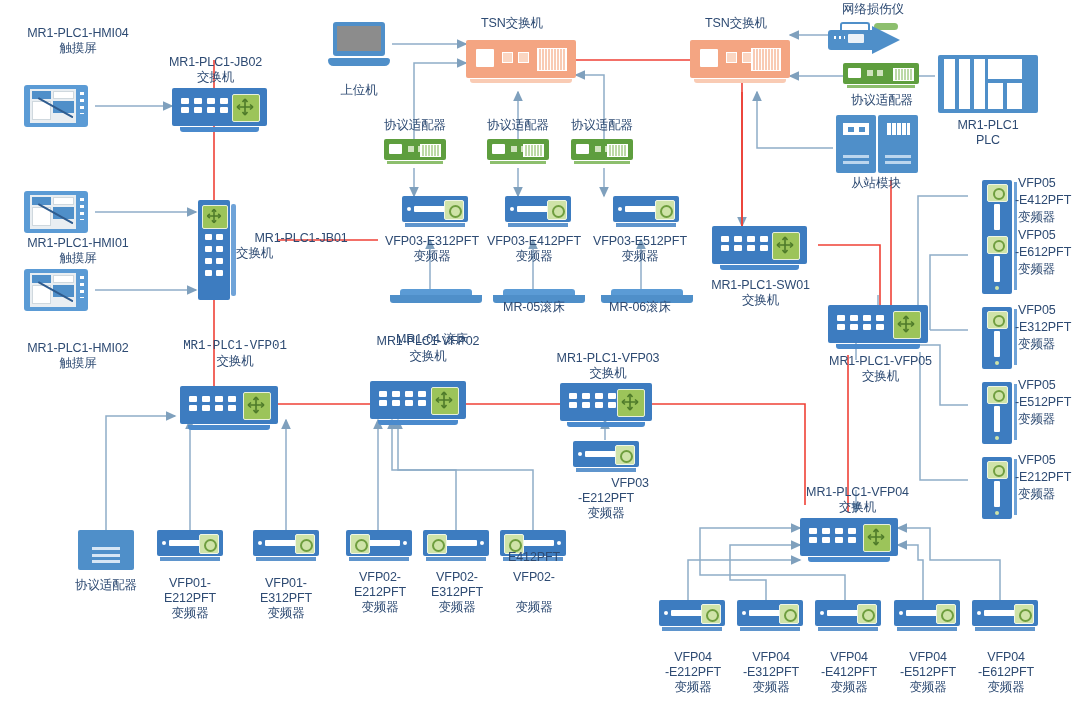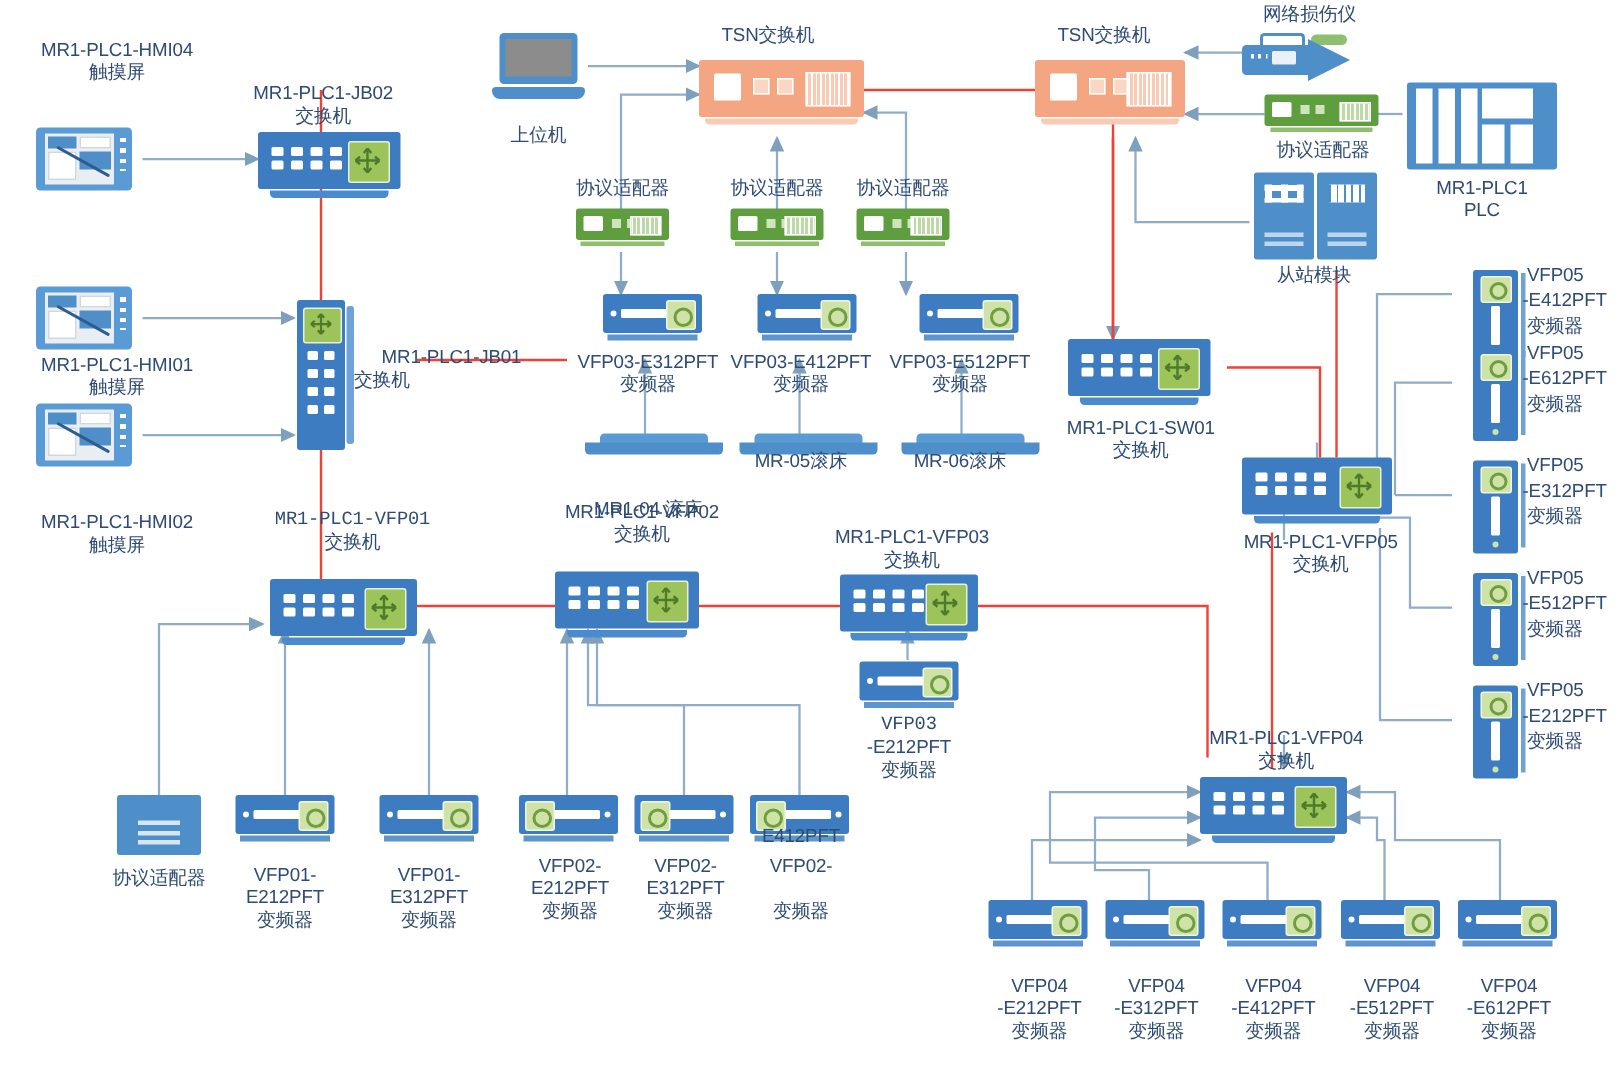--- a/index.html
+++ b/index.html
@@ -701,21 +701,21 @@
     <div class="foot"></div>
   </div>
 
   <div class="inv" style="left:573px;top:441px;">
     <div class="body"></div>
     <div class="dot"></div>
     <div class="bar"></div>
     <div class="knob"></div>
     <div class="foot"></div>
   </div>
-  <div class="lbl" style="left:566px;top:476px;width:80px;font-family:Liberation Mono, monospace;">VFP03</div>
+  <div class="lbl" style="left:590px;top:476px;width:80px;">VFP03</div>
   <div class="lbl" style="left:566px;top:491px;width:80px;">-E212PFT</div>
   <div class="lbl" style="left:566px;top:506px;width:80px;">变频器</div>
 
   <div class="sw-h" style="left:828px;top:305px;width:100px;height:44px;">
     <div class="body"></div>
     <div class="ports">
         <i></i>
         <i></i>
         <i></i>
         <i></i>

